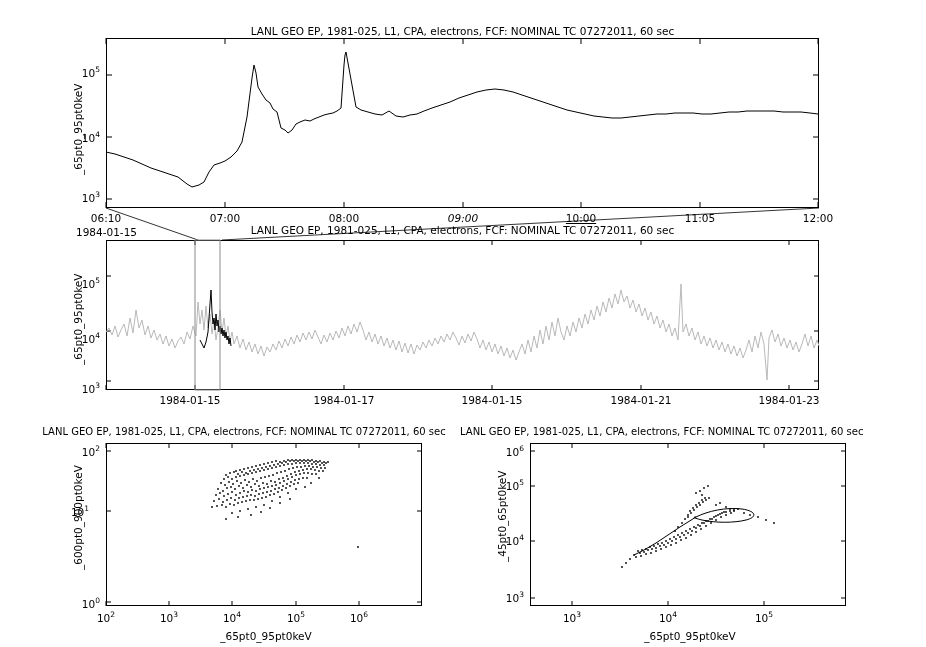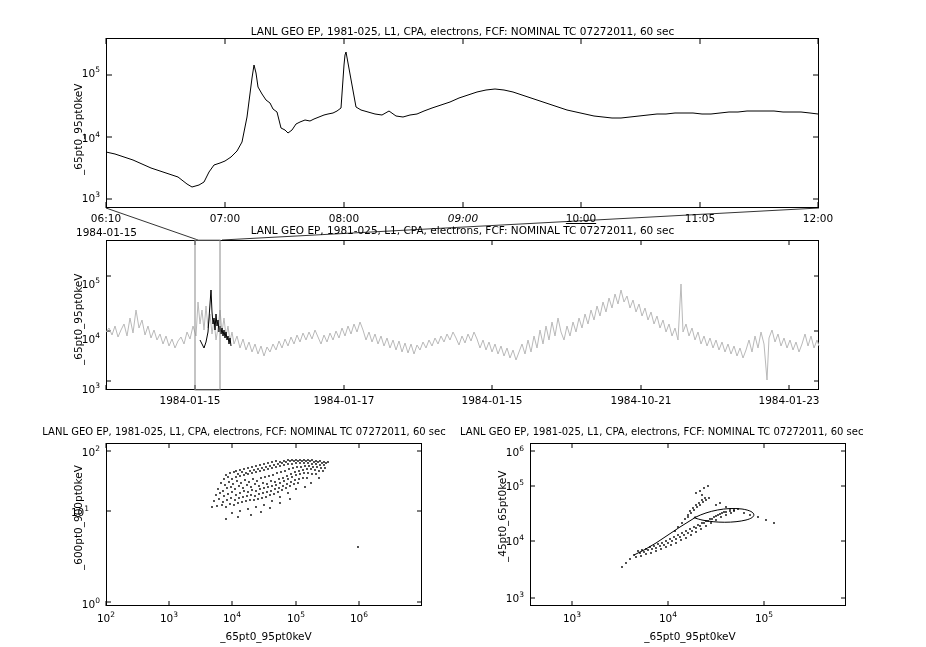--- a/index.html
+++ b/index.html
@@ -226,21 +226,21 @@
     <path class="data-line" d="M94,100 L96,104 L98,108 L100,102 L102,92 L104,64 L105,50 L106,72 L107,84
          L108,78 L109,90 L110,74 L111,86 L112,80 L113,92 L114,86 L115,94 L116,88
          L117,96 L118,90 L119,98 L120,92 L121,100 L122,96 L123,104 L124,98 L125,106"></path>
 
     <rect x="89" y="0" width="25" height="150" fill="none" stroke="#8a8a8a" stroke-width="1"></rect>
   </svg>
 
   <div class="tick-label x" style="left:145px; top:394px; width:90px;">1984-01-15</div>
   <div class="tick-label x" style="left:299px; top:394px; width:90px;">1984-01-17</div>
   <div class="tick-label x" style="left:447px; top:394px; width:90px;">1984-01-15</div>
-  <div class="tick-label x" style="left:596px; top:394px; width:90px;">1984-10-21</div>
+  <div class="tick-label x" style="left:596px; top:394px; width:90px;">1984-01-21</div>
   <div class="tick-label x" style="left:744px; top:394px; width:90px;">1984-01-23</div>
 </div>
 
 <div class="panel">
 
   <div class="plot-title" style="left:36px; top:426px; width:416px; font-size:10px;">LANL GEO EP, 1981-025, L1, CPA, electrons, FCF: NOMINAL TC 07272011, 60 sec</div>
 
   <div class="ylabel" style="left:72px; top:570px;">
     <span>_600pt0_900pt0keV</span>
   </div>

